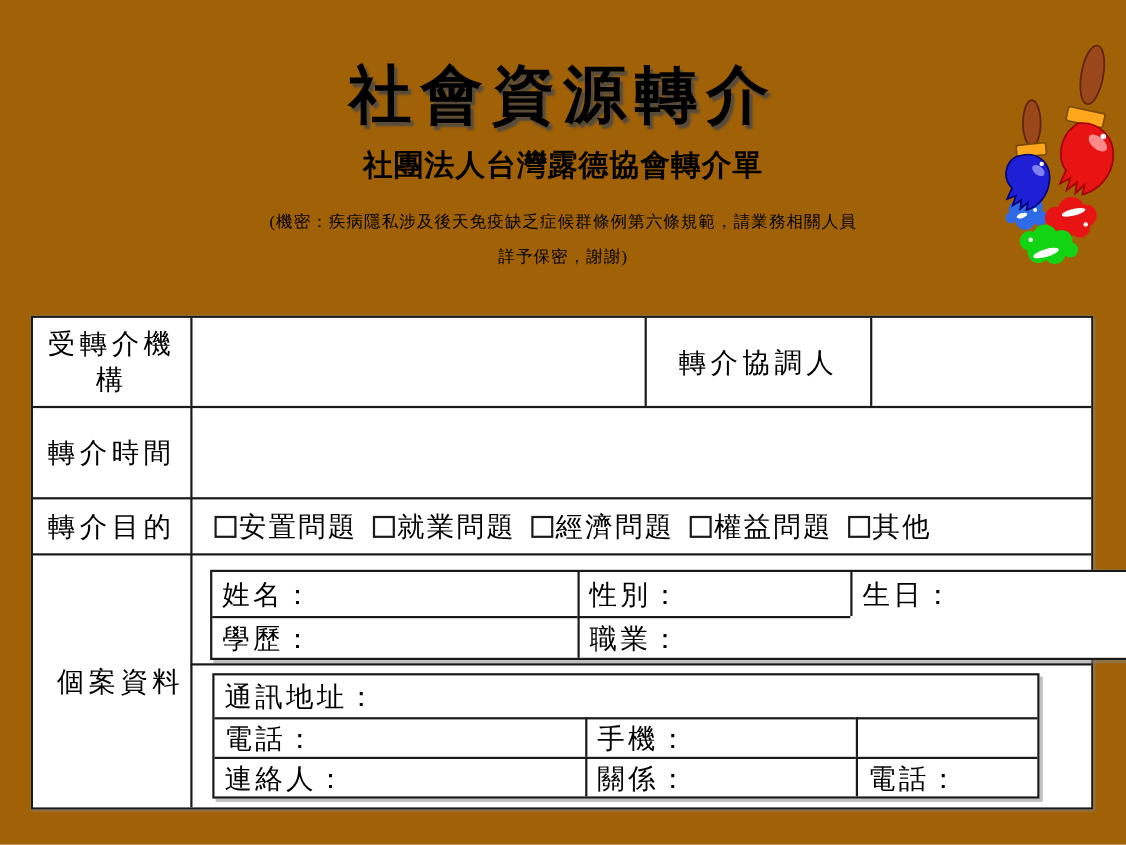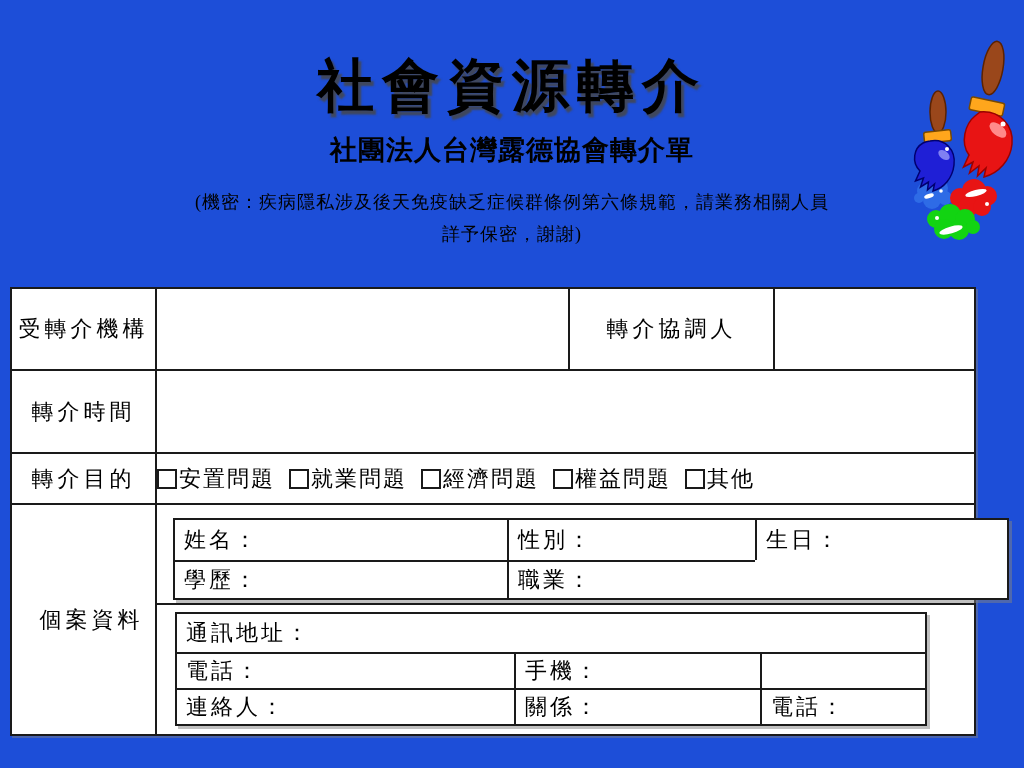--- a/index.html
+++ b/index.html
@@ -1,64 +1,64 @@
 <!DOCTYPE html>
 <html><head>
 <meta charset="utf-8">
 <style>
   * { margin:0; padding:0; box-sizing:border-box; }
   html,body { background:#e8e8e8; }
   .slide {
-    position:relative; width:1024px; height:768px; background:#1d4ed8;
+    position:relative; width:1024px; height:768px; background:#a16207;
     font-family:"Liberation Serif","DejaVu Serif",serif; color:#000;
     overflow:hidden; margin:0 auto;
   }
 
   
   .title {
     position:absolute; top:48px; left:0; width:1024px; text-align:center;
     font-size:57px; font-weight:bold; letter-spacing:8px;
     text-shadow:3px 4px 2px rgba(70,70,70,.85);
     white-space:nowrap;
   }
   .subtitle {
     position:absolute; top:132px; left:0; width:1024px; text-align:center;
     font-size:27px; font-weight:bold; letter-spacing:1px; white-space:nowrap;
   }
   .note {
     position:absolute; top:186px; left:0; width:1024px; text-align:center;
-    font-size:18px; line-height:32px; letter-spacing:1px;
+    font-size:15px; line-height:32px; letter-spacing:1px;
   }
 
   
   .brushes { position:absolute; left:888px; top:38px; width:134px; height:212px; }
 
   
   .outer-table {
-    position:absolute; left:10px; top:287px;
+    position:absolute; left:28px; top:287px;
     display:grid;
     grid-template-columns:143px 413px 205px 201px;
     grid-template-rows:80px 83px 51px 100px 131px;
     border:2px solid #1a1a1a;
     box-shadow:2px 2px 0 rgba(130,130,130,.45);
     background:#fff;
-    font-size:22px;
+    font-size:25px;
   }
   .cell { position:relative; }
   .bl { border-left:2px solid #1a1a1a; }
   .bt { border-top:2px solid #1a1a1a; }
   .label-cell {
     display:flex; align-items:center; justify-content:center;
     letter-spacing:4px; text-align:center;
   }
   .span3 { grid-column:2 / 5; }
   .rowspan2 { grid-row:4 / 6;padding-left:16px; }
 
   
-  .purpose-row { display:flex; align-items:center; padding-left:0; letter-spacing:2px; }
+  .purpose-row { display:flex; align-items:center; padding-left:20px; letter-spacing:2px; }
   .cbx-item { display:flex; align-items:center; margin-right:14px; white-space:nowrap; }
   .cbx {
     display:inline-block; width:20px; height:20px;
     border:2px solid #1a1a1a; margin-right:2px; background:#fff; flex:0 0 auto;
   }
 
   
   .inner-table1 {
     margin:13px 0 0 16px; width:836px;
     display:grid;

